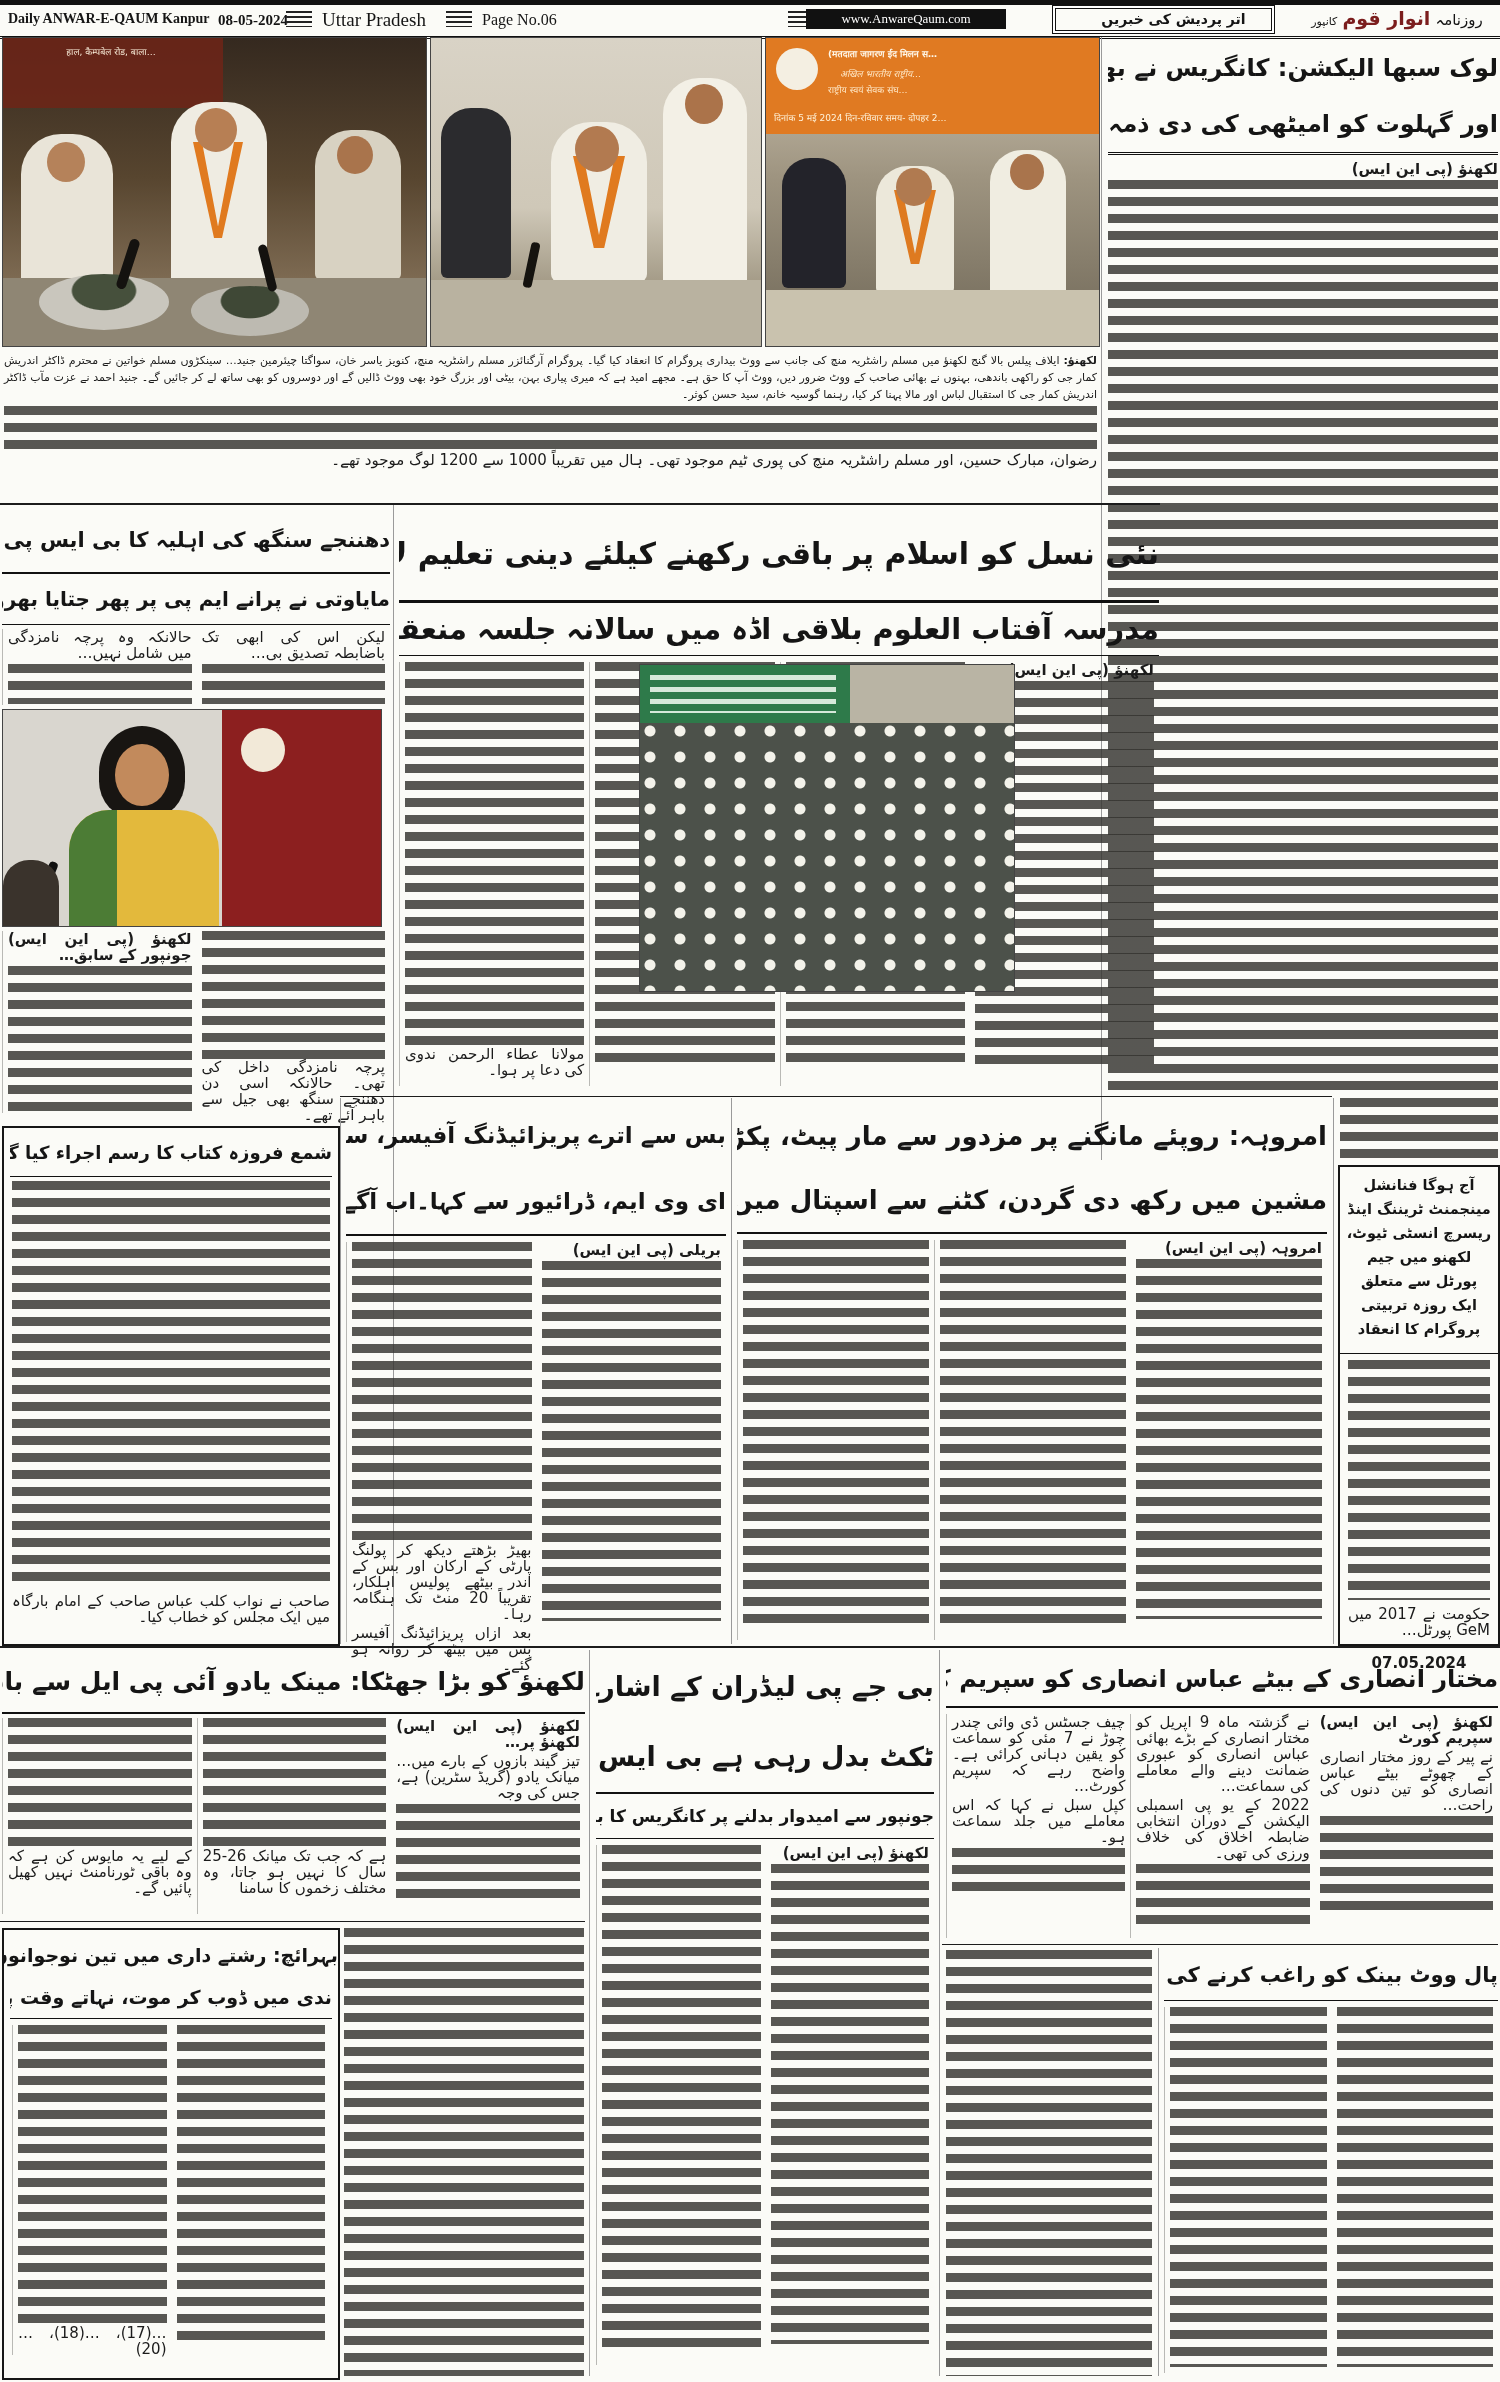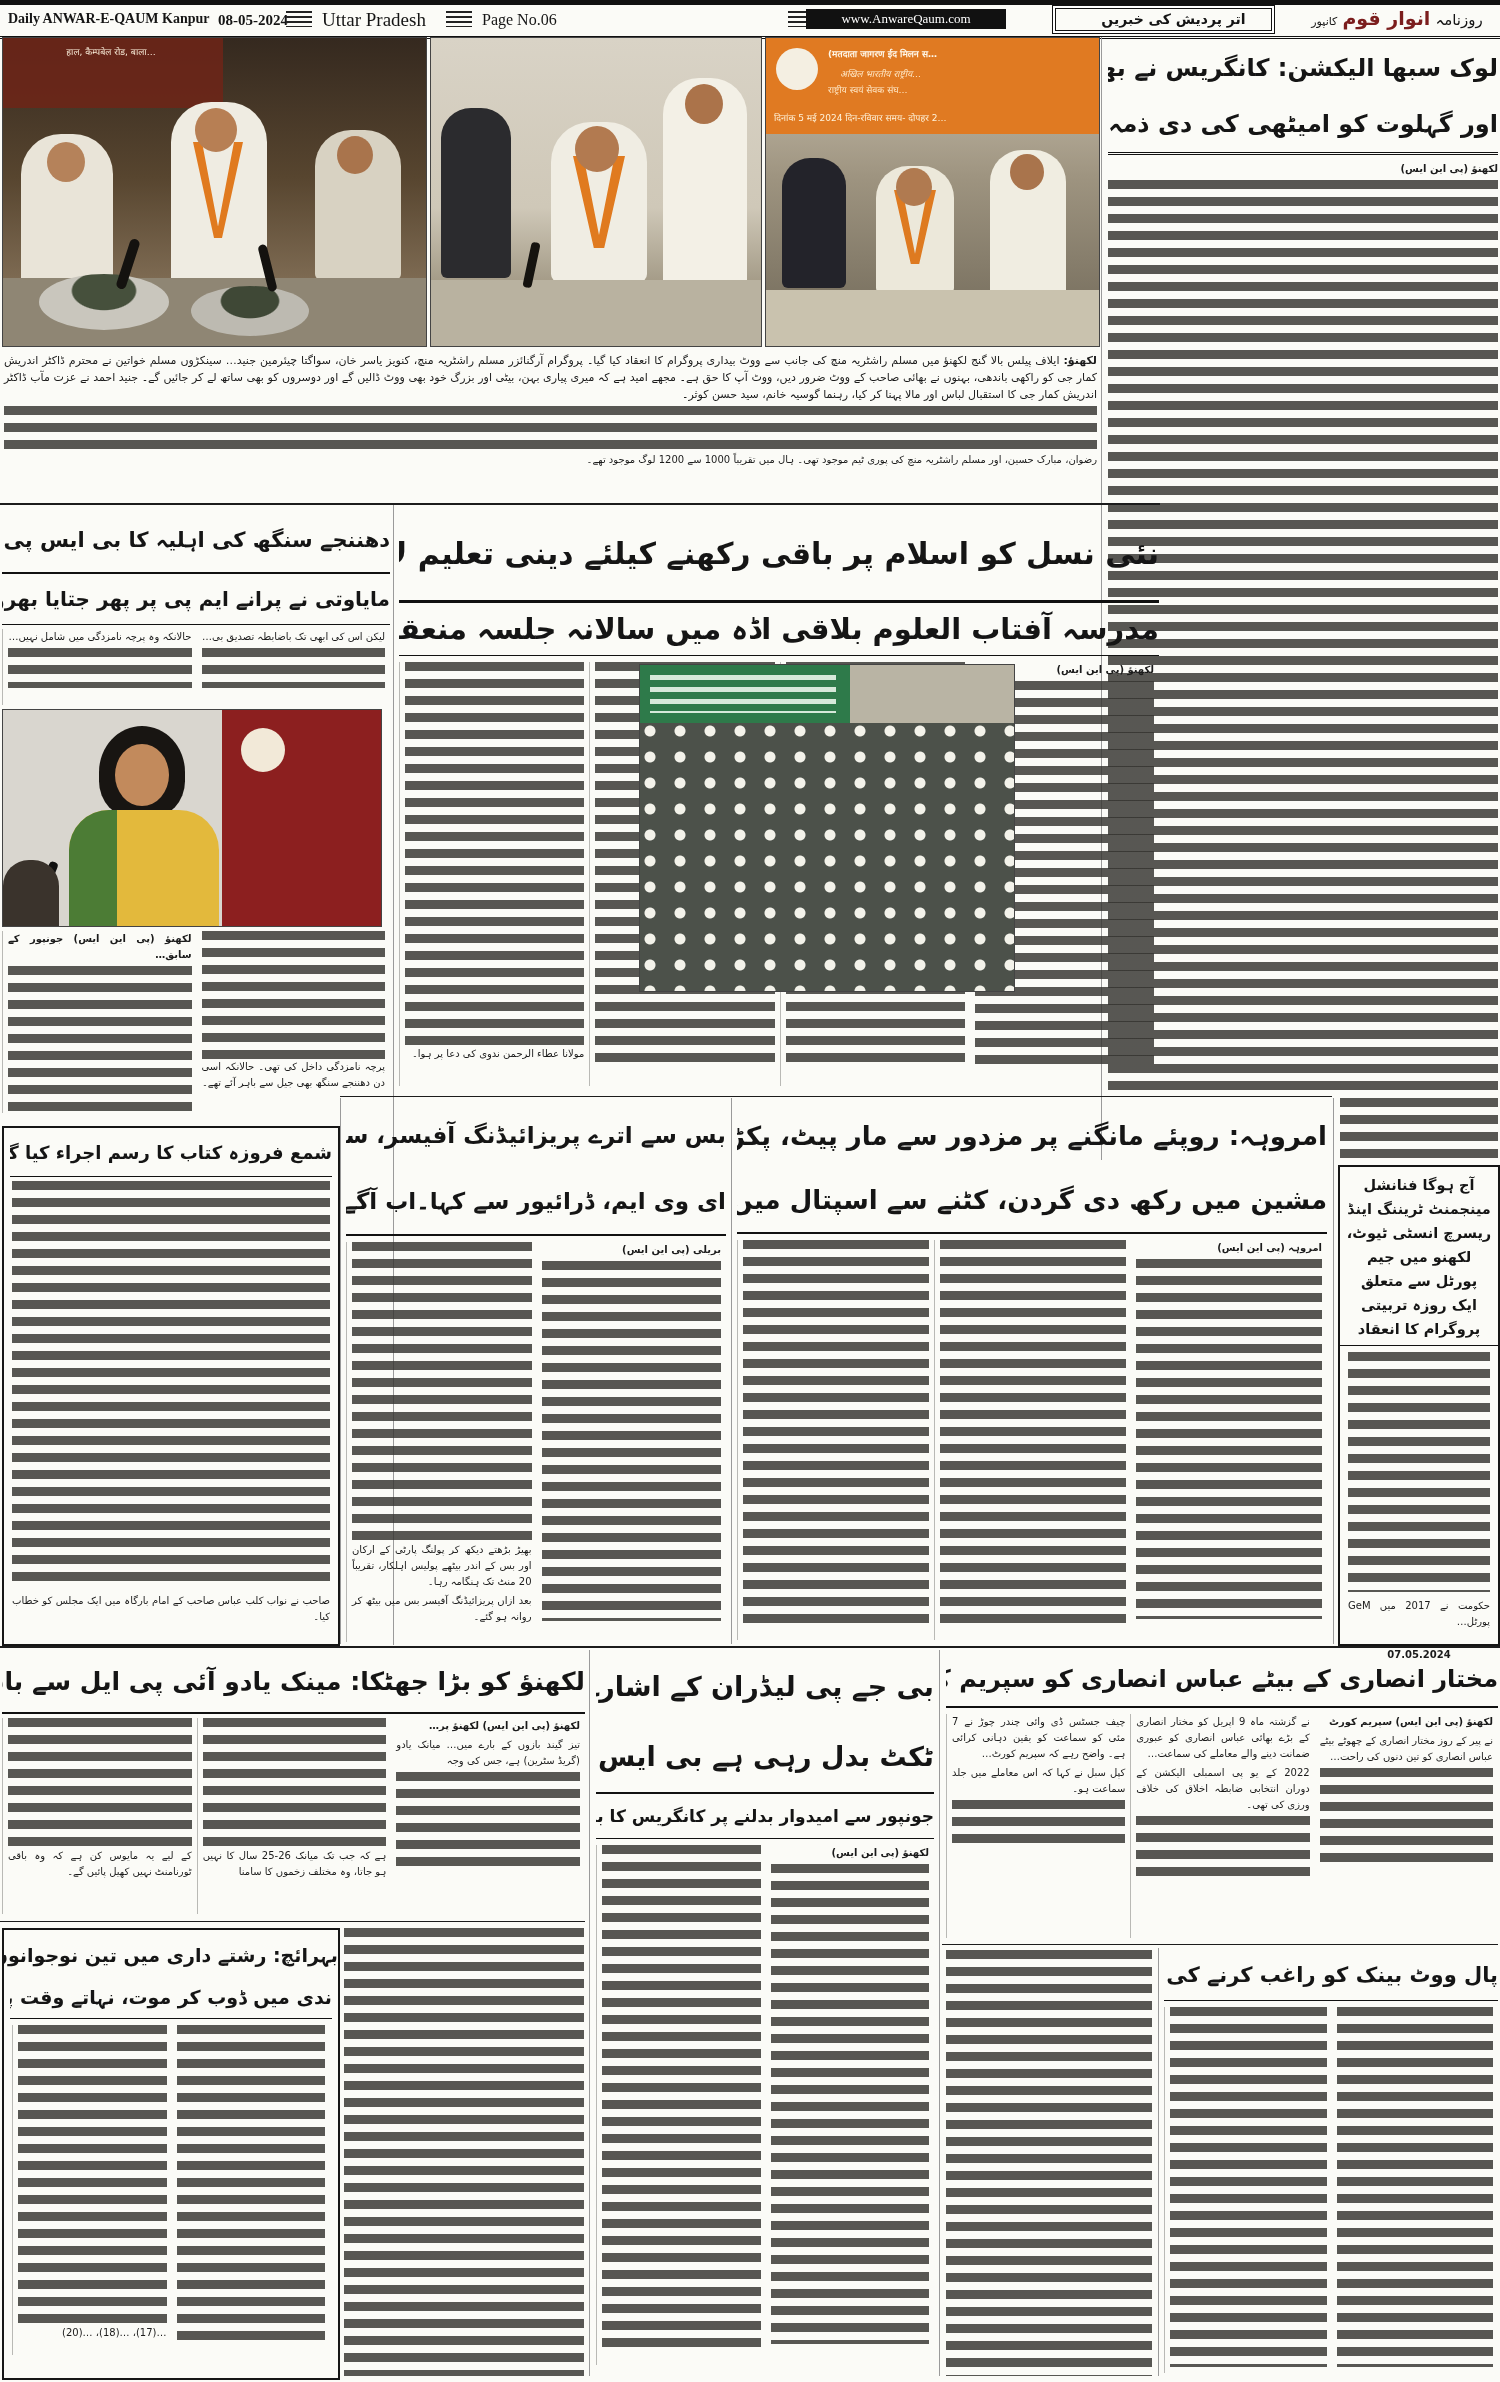--- a/index.html
+++ b/index.html
@@ -9,21 +9,21 @@
   .lat{font-family:"Liberation Serif",serif;}
   .u{direction:rtl;unicode-bidi:plaintext;padding-left:20px;}
   .hl{font-weight:bold;direction:rtl;text-align:center;white-space:nowrap;overflow:hidden;}
   .vr{background:#9a9a9a;width:1px;}
   .hr{background:#1c1c1c;}
   
   .fill{background:repeating-linear-gradient(to bottom,#34332f 0px 9px,rgba(0,0,0,0) 9px 17px);opacity:.82;}
   .cols{display:flex;direction:rtl;height:100%;}
   .col{flex:1;position:relative;padding:0 5px;}
   .col + .col{border-left:1px solid #b9b9b5;}
-  .snip{font-size:10px;line-height:16px;text-align:justify;direction:rtl;margin:0 0 3px 0;color:#1b1b1b;}
+  .snip{font-size:15px;line-height:16px;text-align:justify;direction:rtl;margin:0 0 3px 0;color:#1b1b1b;}
   .snip.b{font-weight:bold;}
   .box{border:2px solid #161616;background:#fbfbf7;}
   .ph{overflow:hidden;border:1px solid #444;background:#8d8579;}
   .deco{width:26px;height:16px;background:repeating-linear-gradient(to bottom,#222 0 2px,transparent 2px 5px);}
   .cap-sm{font-size:9px;line-height:12px;color:#f6e9d6;direction:ltr;}
 </style>
 </head>
 <body>
 
 <div class="page">
@@ -187,21 +187,21 @@
       <div class="col">
           <div class="fill" style="height:384px;"></div>
         </div>
       <div class="col">
           <div class="fill" style="height:384px;"></div>
         </div>
     </div>
   </div>
 
   <div class="abs box" style="left:1338px;top:1165px;width:158px;height:477px;">
-    <div class="u" style="font-weight:bold;font-size:14.5px;line-height:24px;text-align:center;padding:6px 6px 4px;border-bottom:1px solid #111;">آج ہوگا فنانشل مینجمنٹ ٹریننگ اینڈ ریسرچ انسٹی ٹیوٹ، لکھنو میں جیم پورٹل سے متعلق ایک روزہ تربیتی پروگرام کا انعقاد</div>
+    <div class="u" style="font-weight:bold;font-size:14.5px;line-height:24px;text-align:center;padding:6px 6px 12px;border-bottom:1px solid #111;">آج ہوگا فنانشل مینجمنٹ ٹریننگ اینڈ ریسرچ انسٹی ٹیوٹ، لکھنو میں جیم پورٹل سے متعلق ایک روزہ تربیتی پروگرام کا انعقاد</div>
     <div class="fill" style="height:240px;margin:6px 8px;"></div>
     <p class="snip" style="margin:0 8px;">حکومت نے 2017 میں GeM پورٹل…</p>
     <p class="snip b" style="margin:17px 8px;text-align:center;">07.05.2024</p>
   </div>
 
   <div class="abs hr" style="left:0;top:1646px;width:1500px;height:2px;"></div>
   <div class="abs vr" style="left:589px;top:1650px;height:726px;"></div>
   <div class="abs vr" style="left:939px;top:1650px;height:726px;"></div>
 
   <div class="abs" style="left:2px;top:1652px;width:583px;height:266px;">

